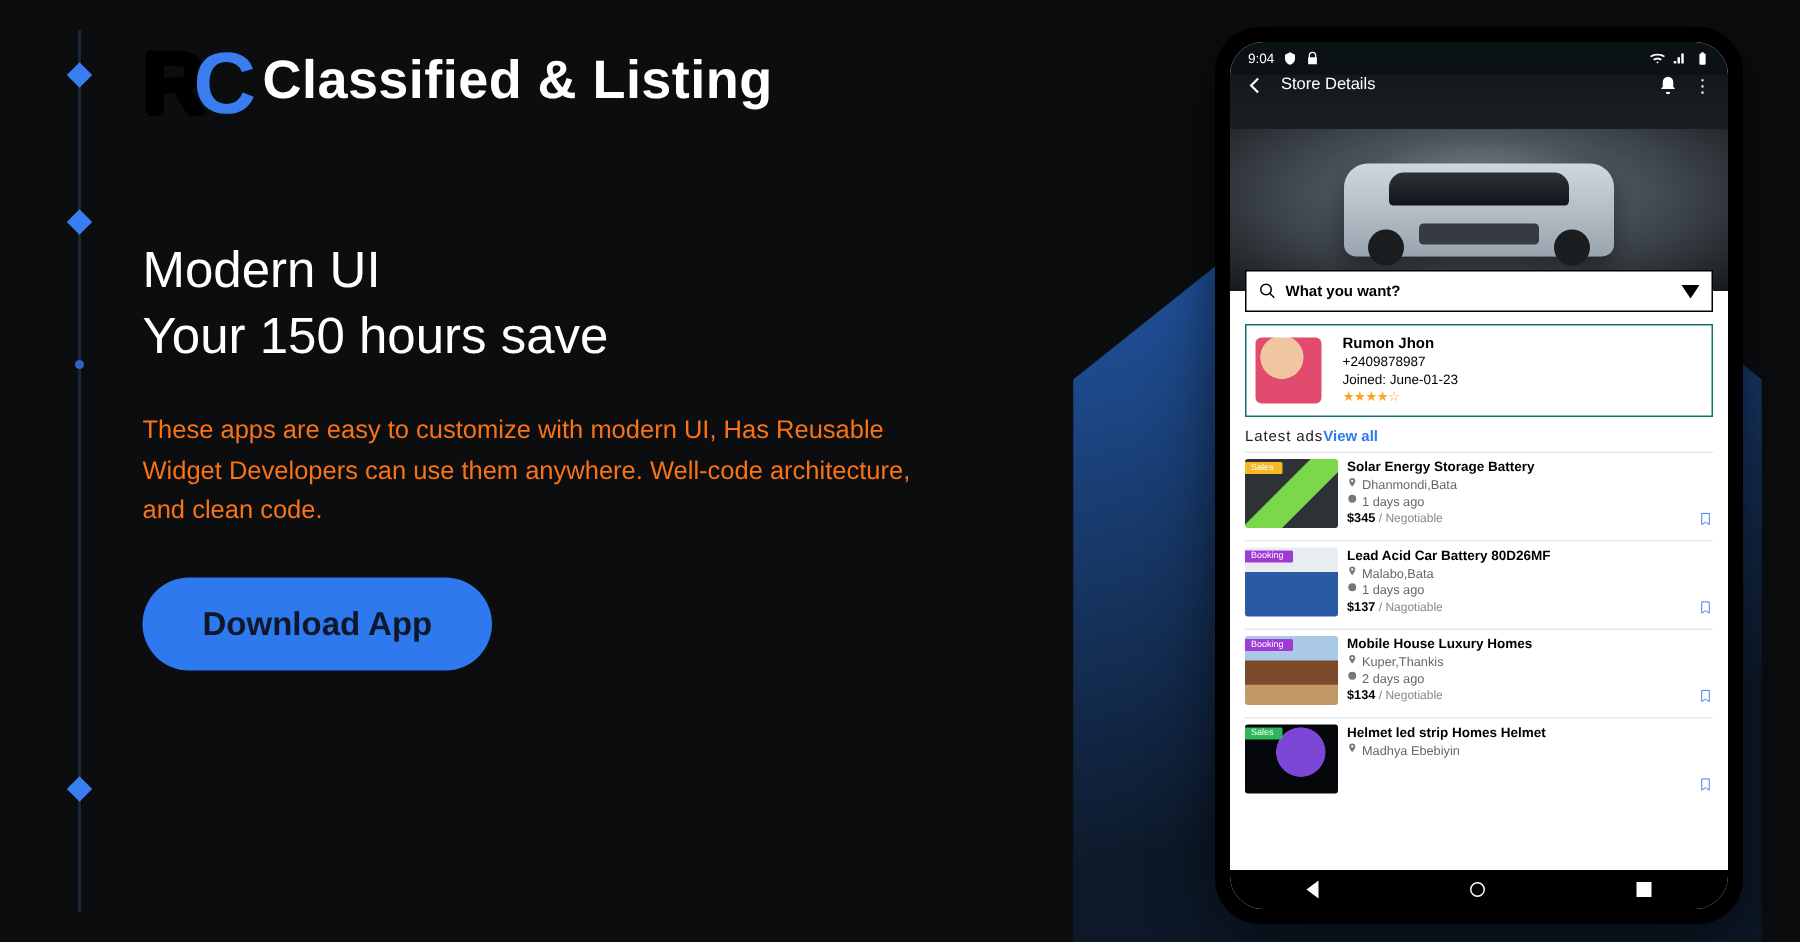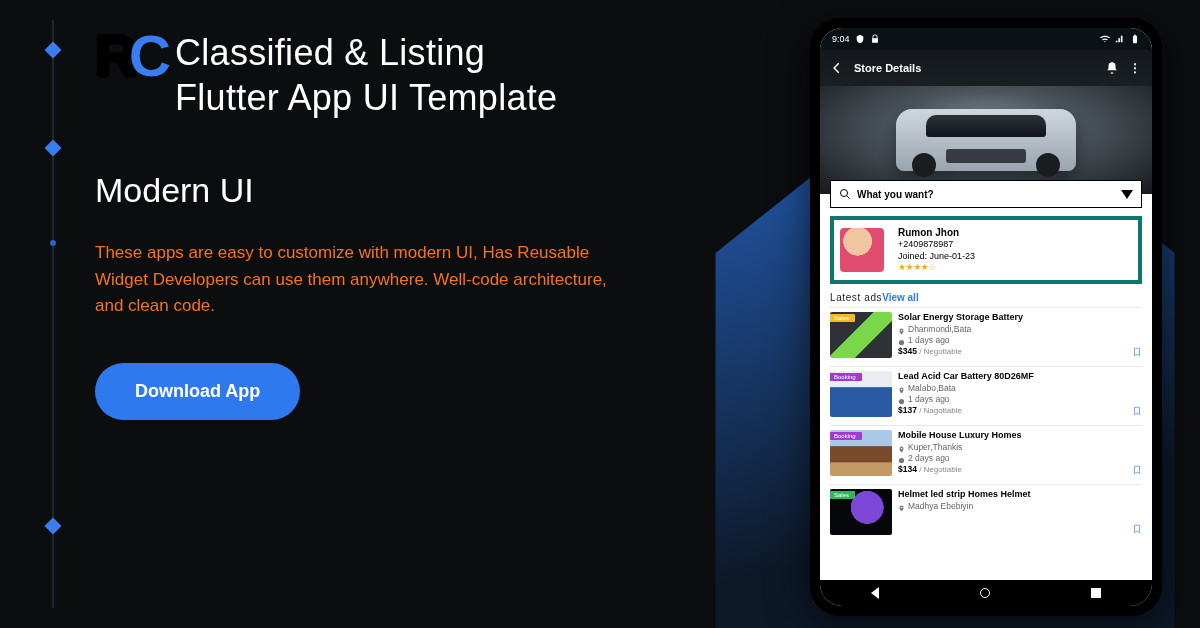--- a/index.html
+++ b/index.html
@@ -51,21 +51,21 @@
   font-size: 58px;
   letter-spacing: -8px;
   line-height: 0.9;
   font-family: Impact, "Arial Black", sans-serif;
 }
 .logo .r { color: #0b0d0f; text-shadow: 2px 0 #000, -2px 0 #000, 0 2px #000, 0 -2px #000, -1px -1px #000; }
 .logo .r { color: #000; }
 .logo .c { color: #3a7df0; }
 .heading {
   font-size: 36px;
-  font-weight: 400;
+  font-weight: 700;
   line-height: 1.25;
   letter-spacing: 0.3px;
 }
 
 .subhead {
   margin-top: 48px;
   font-size: 34px;
   font-weight: 500;
   line-height: 1.3;
 }
@@ -73,26 +73,26 @@
 .body-copy {
   margin-top: 28px;
   font-size: 17px;
   font-weight: 400;
   color: #f97316;
   line-height: 1.55;
   max-width: 530px;
 }
 
 .cta {
-  margin-top: 44px;
+  margin-top: 32px;
   display: inline-block;
   background: #2f79ee;
-  color: #ffffff;
+  color: #0f172a;
   font-weight: 700;
-  font-size: 18px;
+  font-size: 22px;
   padding: 18px 40px;
   border-radius: 999px;
   border: none;
   cursor: pointer;
 }
 
 
 .phone-wrap {
   position: absolute;
   right: 40px;
@@ -148,25 +148,24 @@
   padding: 0 12px;
 }
 .statusbar .icons { display: flex; gap: 5px; align-items: center; }
 .statusbar svg { width: 10px; height: 10px; fill: #fff; }
 
 .appbar {
   height: 36px;
   background: linear-gradient(180deg, #14181c 0%, #1a1f24 100%);
   color: #fff;
   display: flex;
-  align-items: center;
   padding: 0 10px;
   gap: 10px;
   font-size: 11px;
-  font-weight: 700;
+  font-weight: 400;
 }
 .appbar .spacer { flex: 1; }
 .appbar svg { width: 14px; height: 14px; fill: #fff; }
 .appbar .dots { letter-spacing: 1px; font-size: 12px; }
 
 .hero-img {
   height: 108px;
   background: radial-gradient(ellipse at 50% 40%, #99a2ab 0%, #4d565e 40%, #16191c 100%);
   display: flex;
   align-items: center;
@@ -226,21 +225,21 @@
 .searchbar .tri {
   margin-left: auto;
   width: 0; height: 0;
   border-left: 6px solid transparent;
   border-right: 6px solid transparent;
   border-top: 9px solid #000;
 }
 
 .profile-card {
   margin: 0 10px 8px;
-  border: 4px solid #0f766e;
+  border: 1px solid #0f766e;
   background: #fff;
   padding: 6px;
   display: flex;
   gap: 14px;
   align-items: center;
 }
 .avatar {
   width: 44px; height: 44px;
   border-radius: 4px;
   background: radial-gradient(circle at 40% 30%, #f0c6a0 0%, #f0c6a0 35%, #e14b6e 36%, #e14b6e 100%);
@@ -283,21 +282,21 @@
   font-size: 6px;
   color: #fff;
   padding: 1px 6px;
   border-radius: 1px;
 }
 .ad .badge.sales { background: #f6b825; }
 .ad .badge.booking { background: #a03ad4; }
 .ad .badge.sales2 { background: #2fb859; }
 .ad .info { flex: 1; line-height: 1.3; }
 .ad .title { font-weight: 700; color: #000; font-size: 9px; }
-.ad .loc { display: flex; align-items: flex-end; gap: 3px; color: #666; }
+.ad .loc { display: flex; align-items: flex-start; gap: 3px; color: #666; }
 .ad .loc svg, .ad .time svg { width: 7px; height: 7px; fill: #777; }
 .ad .price { color: #000; font-weight: 700; }
 .ad .price .neg { color: #888; font-weight: 400; font-size: 8px; }
 .ad .bookmark {
   position: absolute;
   right: 0; bottom: 4px;
   width: 10px; height: 12px;
 }
 .ad .bookmark svg { width: 100%; height: 100%; fill: none; stroke: #2f79ee; stroke-width: 1.5;}
 
@@ -330,26 +329,26 @@
 </div>
 
 <div class="content">
   <div class="hero-row">
     <div class="logo">
       <span class="r">R</span>
         <span class="c">C</span>
     </div>
     <h1 class="heading">
       <span>Classified &amp; Listing</span><br>
-      <span>Flutter App UI Template</span>
     </h1>
   </div>
 
   <h2 class="subhead">
     <span>Modern UI</span><br>
+    <span>Your 150 hours save</span>
   </h2>
 
   <p class="body-copy">These apps are easy to customize with modern UI, Has Reusable Widget Developers can use them anywhere. Well-code architecture, and clean code.</p>
 
   <button class="cta">Download App</button>
 </div>
 
 <div class="phone-wrap">
   <div class="phone-bg-shape"></div>
   <div class="phone">

